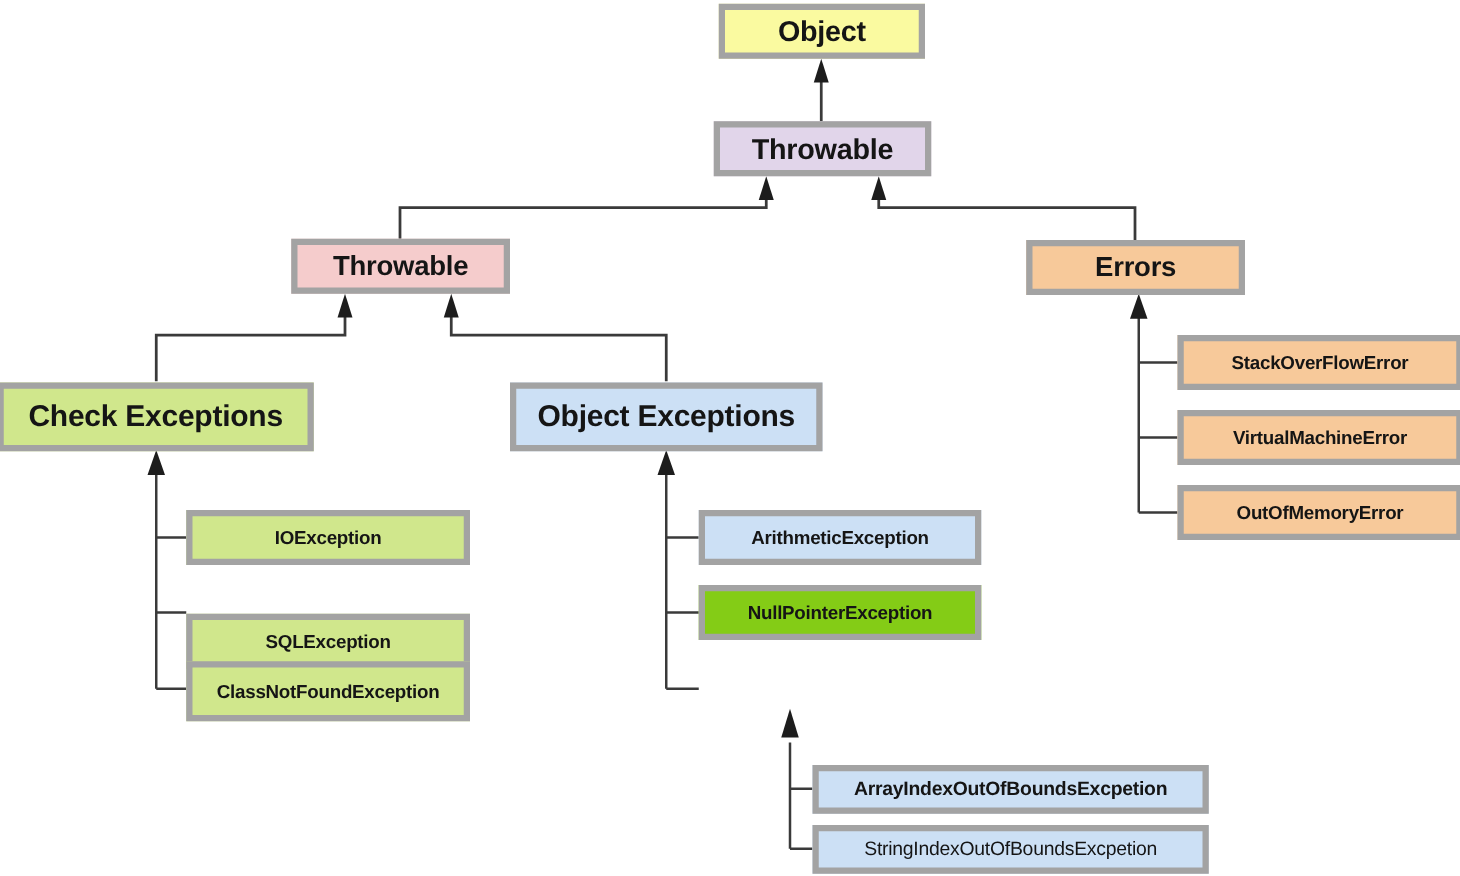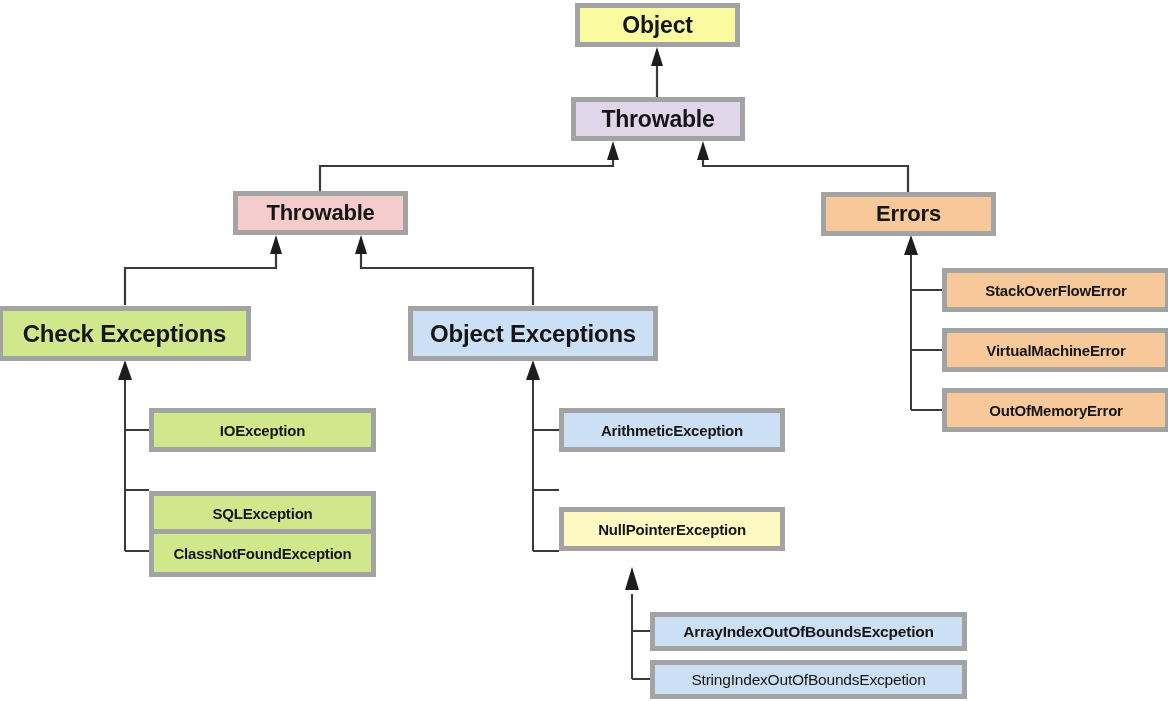--- a/index.html
+++ b/index.html
@@ -86,21 +86,21 @@
 
   <div class="node lvl-3" style="left:-2px;top:306px;width:253px;height:55px;background:#D0E78C;">Check Exceptions</div>
 
   <div class="node lvl-3" style="left:408px;top:306px;width:250px;height:55px;background:#CCE0F5;">Object Exceptions</div>
 
   <div class="node leaf" style="left:149px;top:408px;width:227px;height:44px;background:#D0E78C;">IOException</div>
   <div class="node leaf" style="left:149px;top:468px;width:227px;height:44px;background:#D0E78C;margin-top:23px;">SQLException</div>
   <div class="node leaf" style="left:149px;top:529px;width:227px;height:48px;background:#D0E78C;">ClassNotFoundException</div>
 
   <div class="node leaf" style="left:559px;top:408px;width:226px;height:44px;background:#CCE0F5;">ArithmeticException</div>
-  <div class="node leaf" style="left:559px;top:468px;width:226px;height:44px;background:#fef9c3;margin-top:39px;">NullPointerException</div>
+  <div class="node leaf" style="left:559px;top:468px;width:226px;height:44px;background:#84cc16;">NullPointerException</div>
 
   <div class="node leaf-wide" style="left:650px;top:612px;width:317px;height:39px;background:#CCE0F5;font-weight:bold;">ArrayIndexOutOfBoundsExcpetion</div>
   <div class="node leaf-wide" style="left:650px;top:660px;width:317px;height:39px;background:#CCE0F5;font-weight:normal;">StringIndexOutOfBoundsExcpetion</div>
 
   <div class="node leaf" style="left:942px;top:268px;width:228px;height:44px;background:#F7C99A;">StackOverFlowError</div>
   <div class="node leaf" style="left:942px;top:328px;width:228px;height:44px;background:#F7C99A;">VirtualMachineError</div>
   <div class="node leaf" style="left:942px;top:388px;width:228px;height:44px;background:#F7C99A;">OutOfMemoryError</div>
 
 </div>
 

